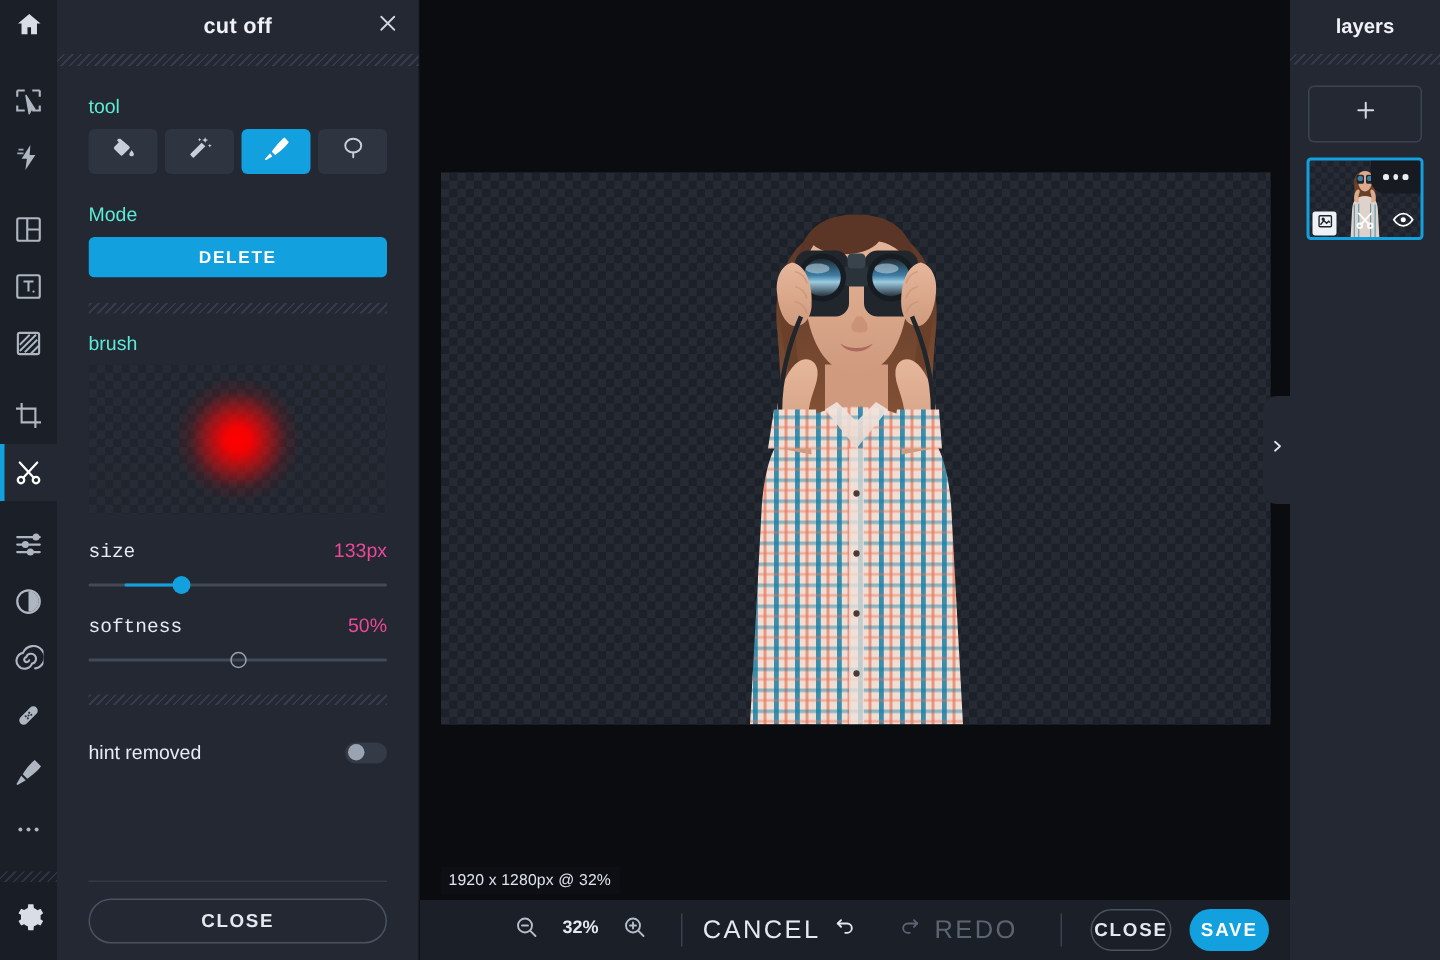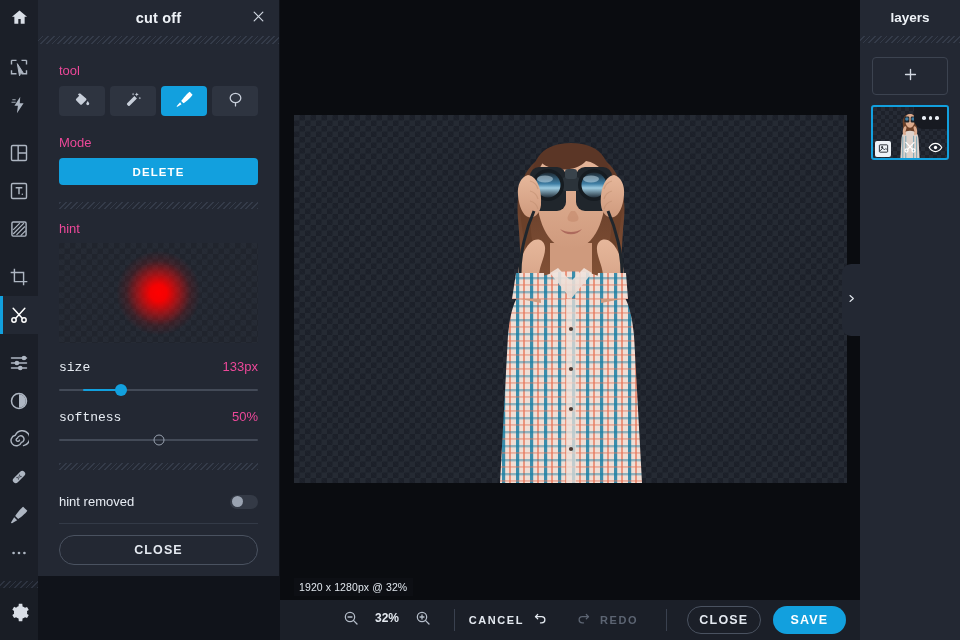--- a/index.html
+++ b/index.html
@@ -35,21 +35,21 @@
   .rail-gap { height: 10px; }
   .rail-spacer { flex: 1 1 auto; }
   .rail-hatch {
     width: 38px; height: 7px;
     background-image: repeating-linear-gradient(-45deg, #2d3340 0 1px, transparent 1px 4px);
   }
   .rail-bottom { height: 52px; width: 38px; display:flex; align-items:center; justify-content:center; background:#191d25;}
 
   
   .panel {
-    width: 242px; flex: 0 0 242px; height: 576px;
+    width: 242px; flex: 0 0 242px; height: 640px;
     background: #232833;
     display: flex; flex-direction: column;
     border-right: 1px solid #10131a;
     position: relative;
   }
   .panel-header {
     height: 36px; display: flex; align-items: center; justify-content: center;
     position: relative; background: #232833;
   }
   .panel-title { color: #eef2f7; font-size: 14.5px; font-weight: bold; letter-spacing: .2px; }
@@ -72,21 +72,21 @@
     border-radius: 4px;
     background: #262b36;
     display: flex; align-items: center; justify-content: center;
     color: #cfd6e0; font-size: 12.5px; position: relative; cursor: pointer;
   }
   .ai-badge {
     position: absolute; right: 7px; top: 2px;
     width: 17px; height: 3px; border-radius: 2px; background: #f5b731;
   }
 
-  .sec-label { color: #ec4899; font-size: 13px; margin-top: 19px; margin-bottom: 8px; }
+  .sec-label { color: #5eead4; font-size: 13px; margin-top: 19px; margin-bottom: 8px; }
   .sec-label.mode { font-size: 13px; }
 
   .tool-row { display: flex; gap: 5px; }
   .tool-btn {
     flex: 1 1 0; height: 30px; border-radius: 4px; background: #2e3440;
     display: flex; align-items: center; justify-content: center; cursor: pointer;
   }
   .tool-btn.sel { background: #12a0de; }
 
   .mode-row { display: flex; height: 27px; border-radius: 4px; overflow: hidden; }
@@ -180,21 +180,21 @@
   .bottombar {
     position: absolute; left: 0; right: 0; bottom: 0; height: 40px;
     background: #1b1f28; display: flex; align-items: center;
     padding: 0 14px; gap: 0;
   }
   .bb-sep { width: 1px; height: 22px; background: #3a414f; margin: 0 14px; }
   .bb-zoom { display: flex; gap: 13px; margin-left: 48px; }
   .bb-zoom-val { color: #e4e9f0; font-size: 12px; font-weight: bold; min-width: 28px; text-align: center; }
   .icon-btn { width: 18px; height: 18px; display: flex; align-items: center; justify-content: center; cursor: pointer; }
   .bb-action { display: flex; align-items: center; gap: 8px; cursor: pointer; }
-  .bb-action-label { font-size: 11px; font-weight: bold; letter-spacing: 1.6px; color: #e4e9f0; }
+  .bb-action-label { font-size: 17px; font-weight: normal; letter-spacing: 1.6px; color: #e4e9f0; }
   .bb-action.disabled .bb-action-label { color: #5c6472; }
   .pill {
     height: 28px; border-radius: 14px; display: flex; align-items: center; justify-content: center;
     font-size: 12.5px; font-weight: bold; letter-spacing: 1.2px; cursor: pointer;
   }
   .pill.ghost { border: 1px solid #4a5260; color: #e4e9f0; width: 118px; background: transparent; }
   .pill.primary { background: #12a0de; color: #ffffff; width: 118px; margin-left: 12px; }
 
   
   .layers {
@@ -456,21 +456,21 @@
         </div>
       </div>
 
       <div class="sec-label mode">Mode</div>
       <div class="mode-row">
         <div class="mode-btn sel">DELETE</div>
       </div>
 
       <div class="thin-hatch"></div>
 
-      <div class="sec-label" style="margin-top:12px;margin-bottom:0;">hint</div>
+      <div class="sec-label" style="margin-top:12px;margin-bottom:0;">brush</div>
       <div class="brush-preview"></div>
 
       <div class="slider-block">
         <div class="slider-head">
           <span class="slider-name">size</span>
           <span class="slider-val">133px</span>
         </div>
         <div class="track">
           <div class="fill" style="width:19%"></div>
           <div class="knob" style="left:31%"></div>

